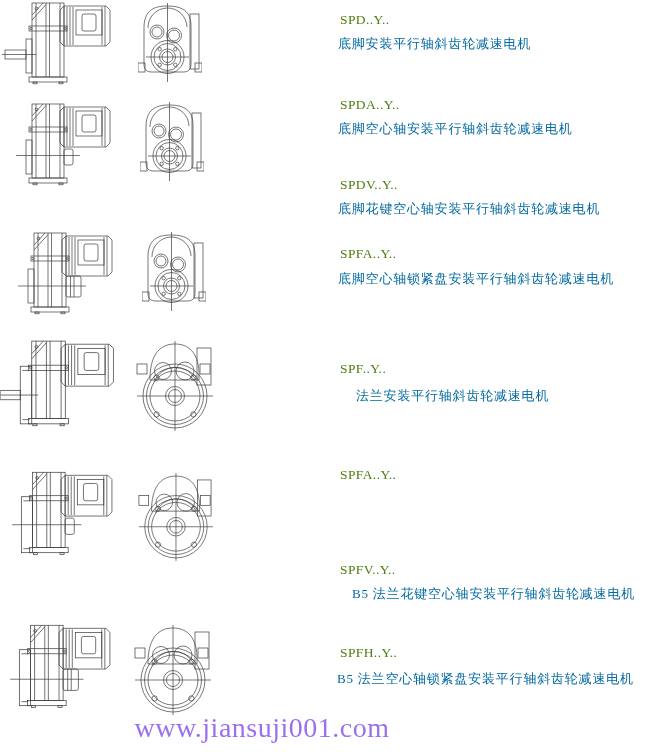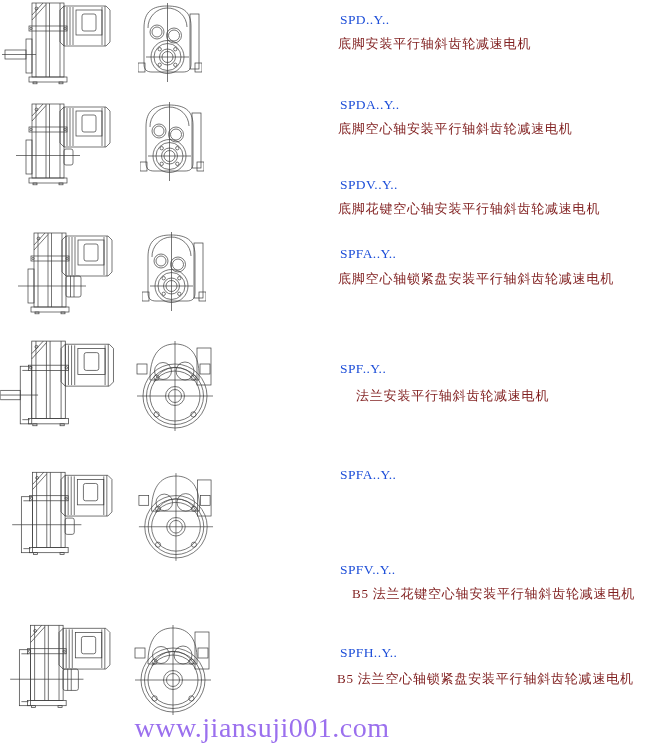--- a/index.html
+++ b/index.html
@@ -1,19 +1,19 @@
 <!DOCTYPE html>
 <html><head>
 <meta charset="utf-8">
 <style>
   html,body{margin:0;padding:0;background:#ffffff;}
   .page{position:relative;width:650px;height:756px;background:#fff;overflow:hidden;
         font-family:"Liberation Serif", serif;}
-  .model{position:absolute;left:340px;font-size:13.5px;color:#1d4ed8;letter-spacing:.4px;white-space:nowrap;}
-  .desc{position:absolute;font-size:13px;color:#7f1d1d;letter-spacing:.8px;white-space:nowrap;}
+  .model{position:absolute;left:340px;font-size:13.5px;color:#4d7c0f;letter-spacing:.4px;white-space:nowrap;}
+  .desc{position:absolute;font-size:13px;color:#0369a1;letter-spacing:.8px;white-space:nowrap;}
   .drawing{position:absolute;}
   .drawing svg{display:block;width:100%;height:100%;}
   .footer{position:absolute;top:712px;left:0;width:524px;text-align:center;
           font-size:28px;color:#9b70ee;letter-spacing:.5px;cursor:pointer;}
   
   .tech *{stroke:#3c3c3c;stroke-width:.7;fill:none;}
 </style>
 </head>
 <body>
 

